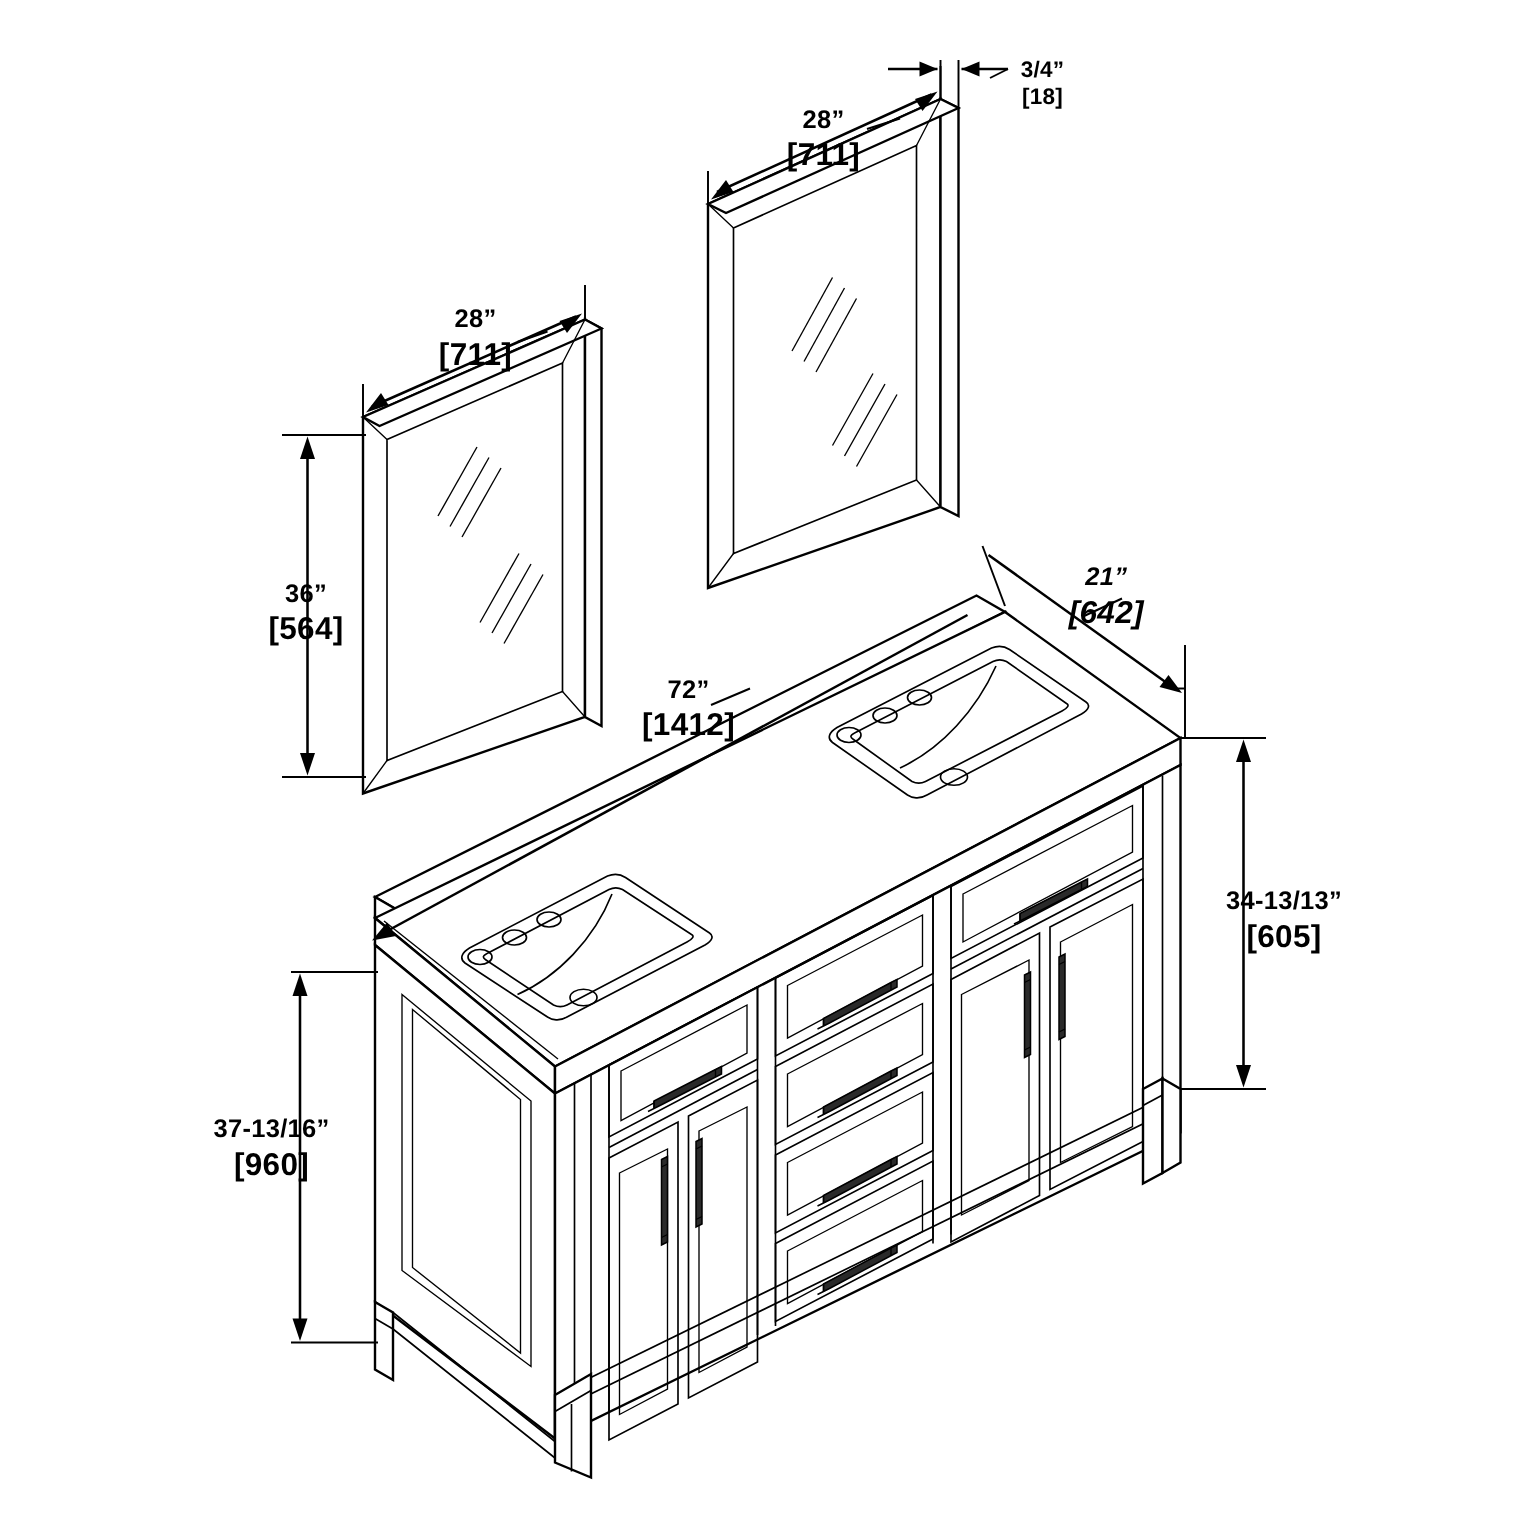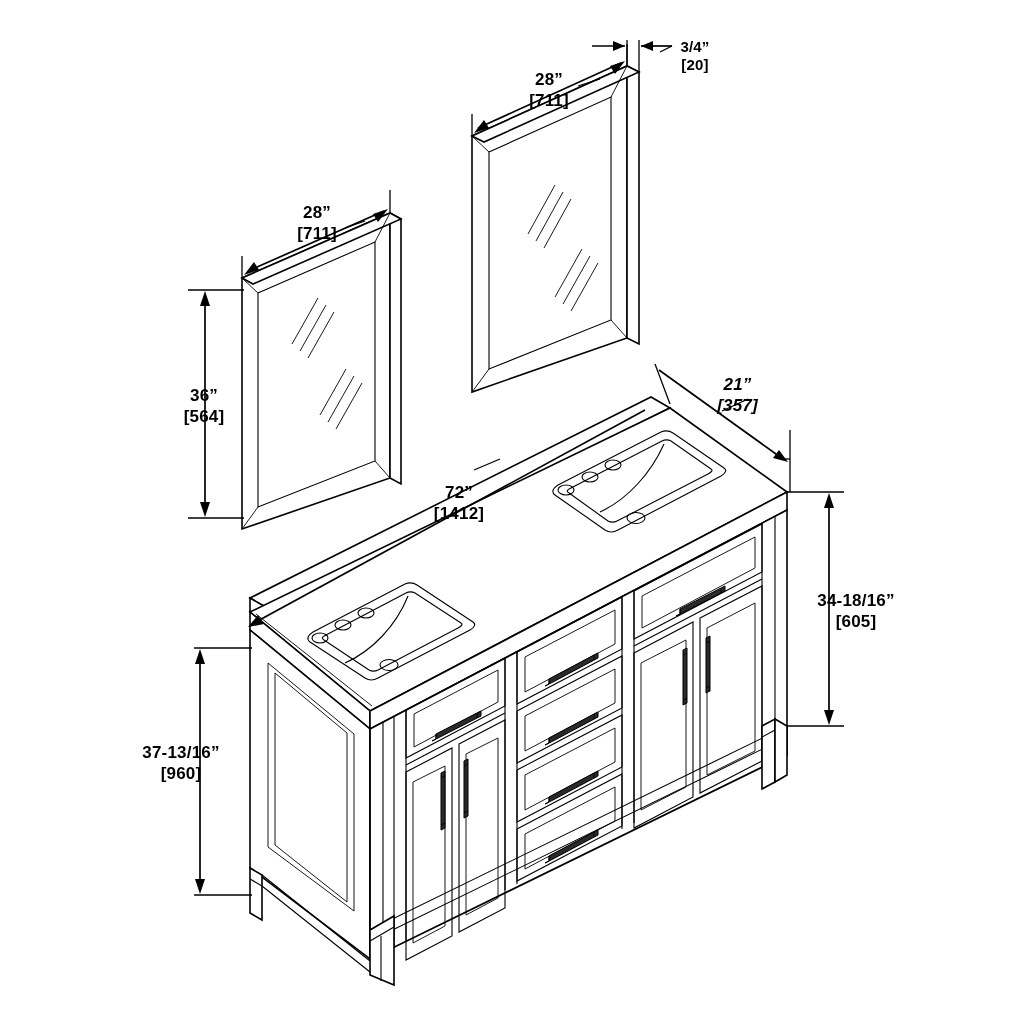--- a/index.html
+++ b/index.html
@@ -35,21 +35,21 @@
     position: absolute;
     font-family: "Liberation Sans", sans-serif;
     font-weight: bold;
     color: #000000;
     white-space: nowrap;
     text-align: center;
     line-height: 1.22;
     letter-spacing: 0.2px;
   }
   .dimlabel .imp { display: block; font-size: 17px; }
-  .dimlabel .met { display: block; font-size: 17px; }
+  .dimlabel .met { display: block; font-size: 21px; }
   .dimlabel.sm .imp, .dimlabel.sm .met { font-size: 15px; }
 </style>
 </head>
 <body>
 
 <div id="page">
 
   <svg id="drawing" viewBox="0 0 1024 1024">
 
     <g>
@@ -323,50 +323,50 @@
       <path class="dim-ext" d="M194,895 L252,895"></path>
       <path class="dim" d="M200,654 L200,889"></path>
       <polygon points="200,649 195,664 205,664" fill="#000000"></polygon>
       <polygon points="200,894 195,879 205,879" fill="#000000"></polygon>
     </g>
 
   </svg>
 
   <div class="dimlabel sm" style="left:660px; top:38px; width:70px;">
     <span class="imp">3/4”</span>
-    <span class="met">[20]</span>
+    <span class="met">[18]</span>
   </div>
 
   <div class="dimlabel" style="left:504px; top:70px; width:90px;">
     <span class="imp">28”</span>
     <span class="met">[711]</span>
   </div>
 
   <div class="dimlabel" style="left:272px; top:203px; width:90px;">
     <span class="imp">28”</span>
     <span class="met">[711]</span>
   </div>
 
   <div class="dimlabel" style="left:159px; top:386px; width:90px;">
     <span class="imp">36”</span>
     <span class="met">[564]</span>
   </div>
 
-  <div class="dimlabel" style="left:404px; top:450px; width:110px;margin-top:33px;">
+  <div class="dimlabel" style="left:404px; top:450px; width:110px;">
     <span class="imp">72”</span>
     <span class="met">[1412]</span>
   </div>
 
   <div class="dimlabel" style="left:690px; top:375px; width:95px;font-style:italic;">
     <span class="imp">21”</span>
-    <span class="met">[357]</span>
+    <span class="met">[642]</span>
   </div>
 
   <div class="dimlabel" style="left:791px; top:591px; width:130px;">
-    <span class="imp">34-18/16”</span>
+    <span class="imp">34-13/13”</span>
     <span class="met">[605]</span>
   </div>
 
   <div class="dimlabel" style="left:116px; top:743px; width:130px;">
     <span class="imp">37-13/16”</span>
     <span class="met">[960]</span>
   </div>
 
 </div>
 

